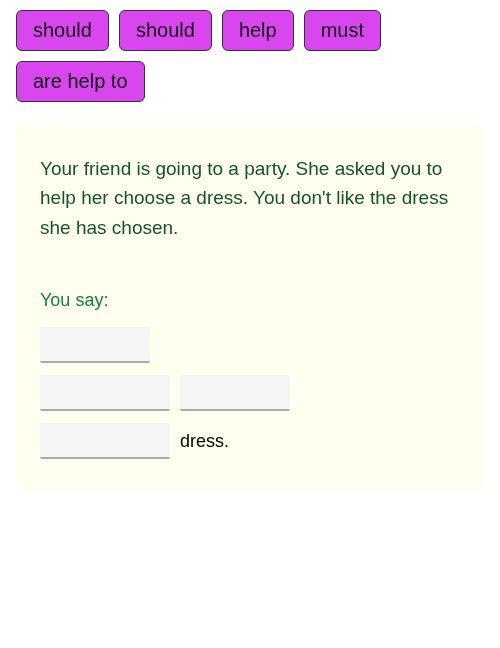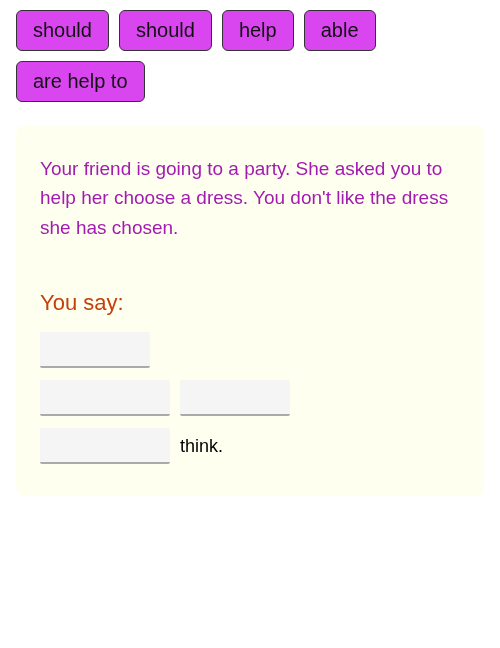--- a/index.html
+++ b/index.html
@@ -39,27 +39,27 @@
     .scenario-card {
       background: #fffff0;
       border-radius: 8px;
       padding: 28px 24px 32px 24px;
       margin-top: 8px;
     }
 
     .scenario-text {
       font-size: 19px;
       line-height: 1.55;
-      color: #a21caf;
+      color: #14532d;
       margin-bottom: 20px;
     }
 
     .you-say-label {
-      font-size: 22px;
-      color: #c2410c;
+      font-size: 18px;
+      color: #15803d;
       margin-bottom: 16px;
       margin-top: 48px;
     }
 
     .fill-row {
       display: flex;
       align-items: center;
       flex-wrap: wrap;
       gap: 8px;
       margin-bottom: 12px;
@@ -99,34 +99,34 @@
       gap: 10px;
     }
   </style>
 </head>
 <body>
 
 <div class="word-bank">
   <span class="word-chip">should</span>
   <span class="word-chip">should</span>
   <span class="word-chip">help</span>
-  <span class="word-chip">able</span>
+  <span class="word-chip">must</span>
   <span class="word-chip">are help to</span>
 </div>
 
 <div class="scenario-card">
   <p class="scenario-text">Your friend is going to a party. She asked you to help her choose a dress. You don't like the dress she has chosen.</p>
   <p class="you-say-label">You say:</p>
 
   <div class="fill-row">
     <span class="fill-blank"></span>
   </div>
 
   <div class="row2">
     <span class="fill-blank-wide"></span>
     <span class="fill-blank"></span>
   </div>
 
   <div class="row3">
     <span class="fill-blank-wide"></span>
-    <span>think.</span>
+    <span>dress.</span>
   </div>
 </div>
 
 </body></html>

